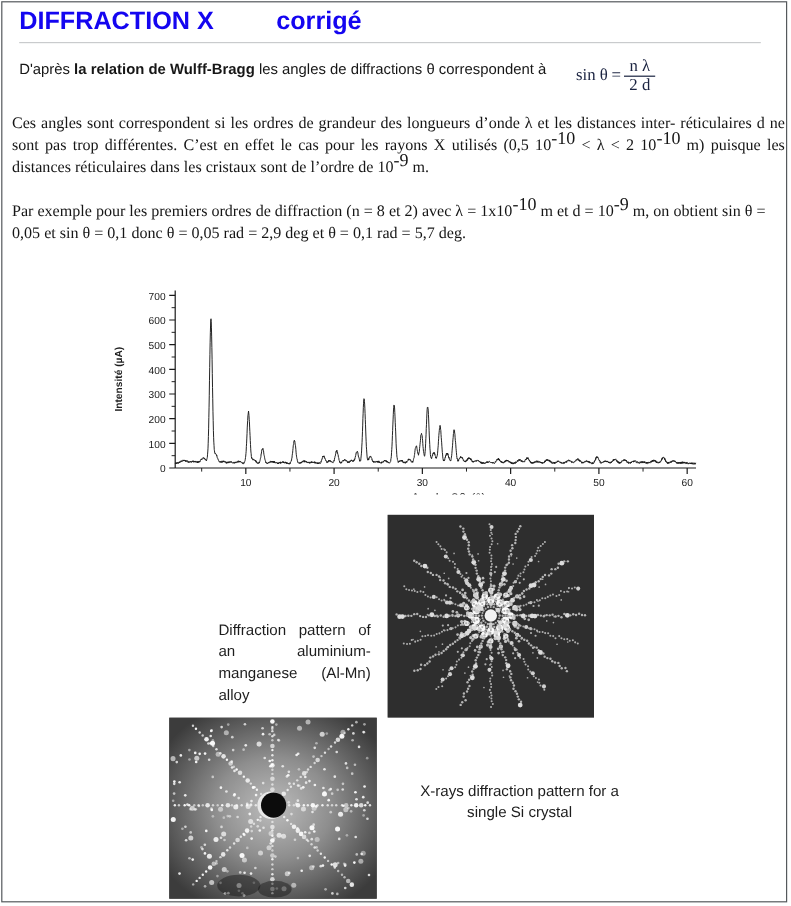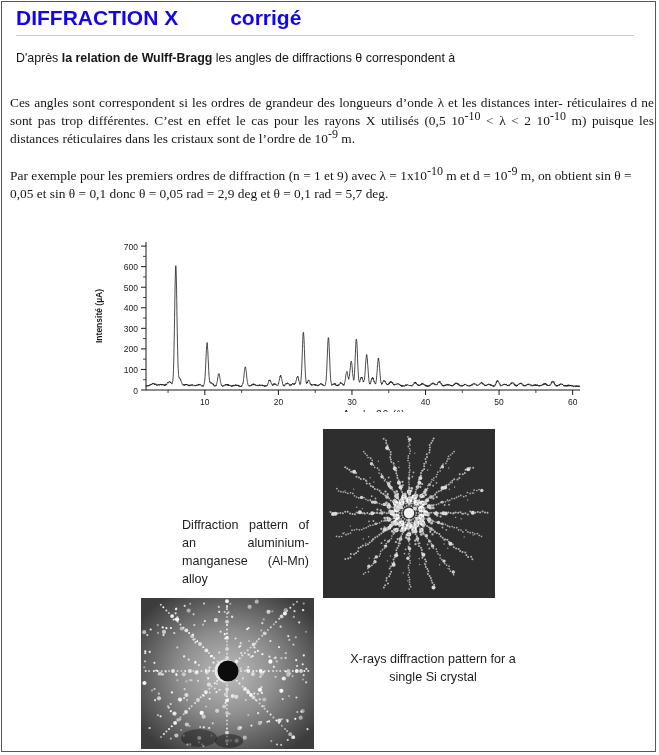--- a/index.html
+++ b/index.html
@@ -54,21 +54,21 @@
 
   
   .para {
     position: absolute;
     font-family: "Liberation Serif", serif;
     font-size: 13.2px;
     line-height: 17.5px;
     color: #161616;
     text-align: left;
   }
-  sup { font-size: 12px; vertical-align: super; line-height: 0; margin-top: 20px; }
+  sup { font-size: 15px; vertical-align: super; line-height: 0; margin-top: 20px; }
 
   #para1 {
     left: 14px;
     top: 48px;
     width: 455px;
     font-family: Liberation Sans, sans-serif;
     font-size: 12.4px;
   }
   #para1 b { font-weight: bold; }
 
@@ -165,26 +165,32 @@
 
 <div id="page">
 
   <div id="title-bar">
     <span class="title-text" id="title-main">DIFFRACTION X</span><span class="title-text" id="title-sub">corrigé</span>
   </div>
   <div id="title-rule"></div>
 
   <div id="para1" class="para"><span>D'après </span><b>la relation de Wulff-Bragg</b><span> les angles de diffractions θ correspondent à</span></div>
 
+  <div id="formula">
+    <span class="lhs">sin θ</span><span class="eq">=</span><span class="frac">
+      <span class="num">n λ</span>
+      <span class="den">2 d</span>
+    </span>
+  </div>
 
   <div id="para2" class="para"><span>Ces angles sont correspondent  si les ordres de grandeur des longueurs d’onde λ et les distances inter-</span>
     <span>réticulaires d ne sont pas trop différentes. C’est en effet le cas pour les rayons X utilisés (0,5 10</span><sup>-10</sup><span>  &lt;</span>
     <span>λ  &lt; 2 10</span><sup>-10</sup><span> m) puisque les distances réticulaires dans les cristaux sont de l’ordre de 10</span><sup>-9</sup><span> m.</span></div>
 
-  <div id="para3" class="para"><span>Par exemple pour les premiers ordres de diffraction (n = 1 et 9) avec  λ = 1x10</span><sup>-10</sup><span> m et d = 10</span><sup>-9</sup><span> m, on</span>
+  <div id="para3" class="para"><span>Par exemple pour les premiers ordres de diffraction (n = 8 et 2) avec  λ = 1x10</span><sup>-10</sup><span> m et d = 10</span><sup>-9</sup><span> m, on</span>
     <span>obtient sin θ = 0,05 et sin θ = 0,1     donc   θ = 0,05 rad = 2,9 deg  et  θ = 0,1 rad = 5,7 deg.</span></div>
 
   <div id="chart">
     <svg id="chart-svg" width="500" height="182" viewBox="0 0 500 182">
         <line x1="58" y1="12" x2="58" y2="160" stroke="#1a1a1a" stroke-width="1"></line>
         <line x1="58" y1="160" x2="492" y2="160" stroke="#1a1a1a" stroke-width="1"></line>
         <line x1="53" y1="160" x2="58" y2="160" stroke="#1a1a1a" stroke-width="1"></line>
         <text x="50" y="163.5" text-anchor="end" font-family="&quot;Liberation Sans&quot;, sans-serif" font-size="8.5" fill="#1a1a1a">0</text>
         <line x1="53" y1="139.44444444444446" x2="58" y2="139.44444444444446" stroke="#1a1a1a" stroke-width="1"></line>
         <text x="50" y="142.94444444444446" text-anchor="end" font-family="&quot;Liberation Sans&quot;, sans-serif" font-size="8.5" fill="#1a1a1a">100</text>

